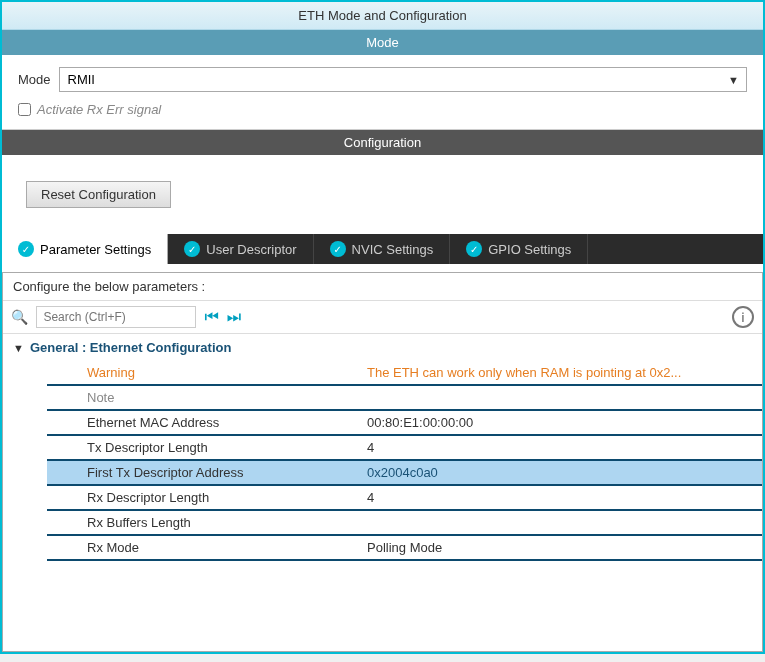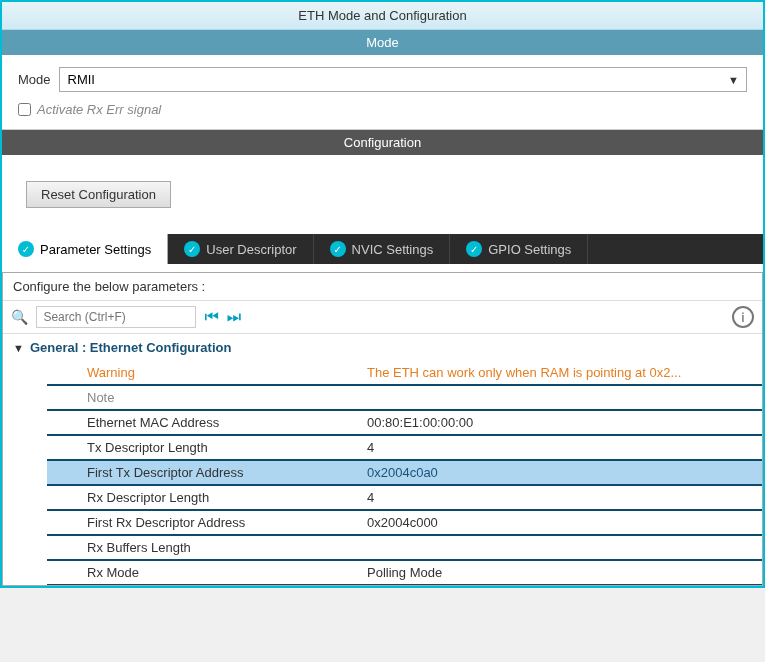--- a/index.html
+++ b/index.html
@@ -6,21 +6,21 @@
     body {
       font-family: Arial, sans-serif;
       font-size: 13px;
       background: #f0f0f0;
       width: 765px;
       height: 662px;
       overflow: hidden;
     }
     .window {
       width: 765px;
-      height: 588px;
+      height: 654px;
       border: 2px solid #00bcd4;
       background: #fff;
       display: flex;
       flex-direction: column;
     }
     .title-bar {
       background: linear-gradient(to bottom, #e8f4f8, #d0eaf5);
       text-align: center;
       padding: 6px;
       font-size: 13px;
@@ -346,24 +346,20 @@
         <div class="param-row selected">
           <span class="param-name">First Tx Descriptor Address</span>
           <span class="param-value highlight">0x2004c0a0</span>
         </div>
 
         <div class="param-row">
           <span class="param-name">Rx Descriptor Length</span>
           <span class="param-value">4</span>
         </div>
 
-        <div class="param-row">
-          <span class="param-name">First Rx Descriptor Address</span>
-          <span class="param-value">0x2004c000</span>
-        </div>
 
         <div class="param-row">
           <span class="param-name">Rx Buffers Length</span>
         </div>
 
         <div class="param-row">
           <span class="param-name">Rx Mode</span>
           <span class="param-value">Polling Mode</span>
         </div>
       </div>

